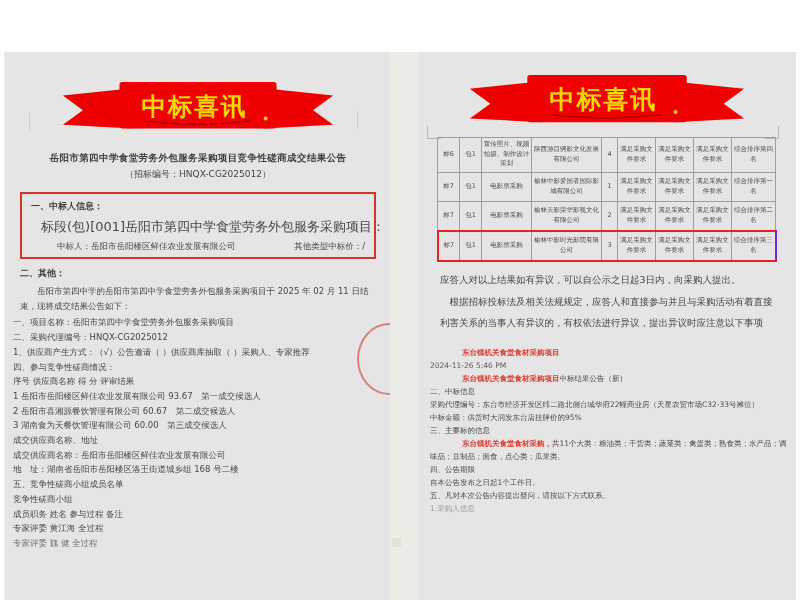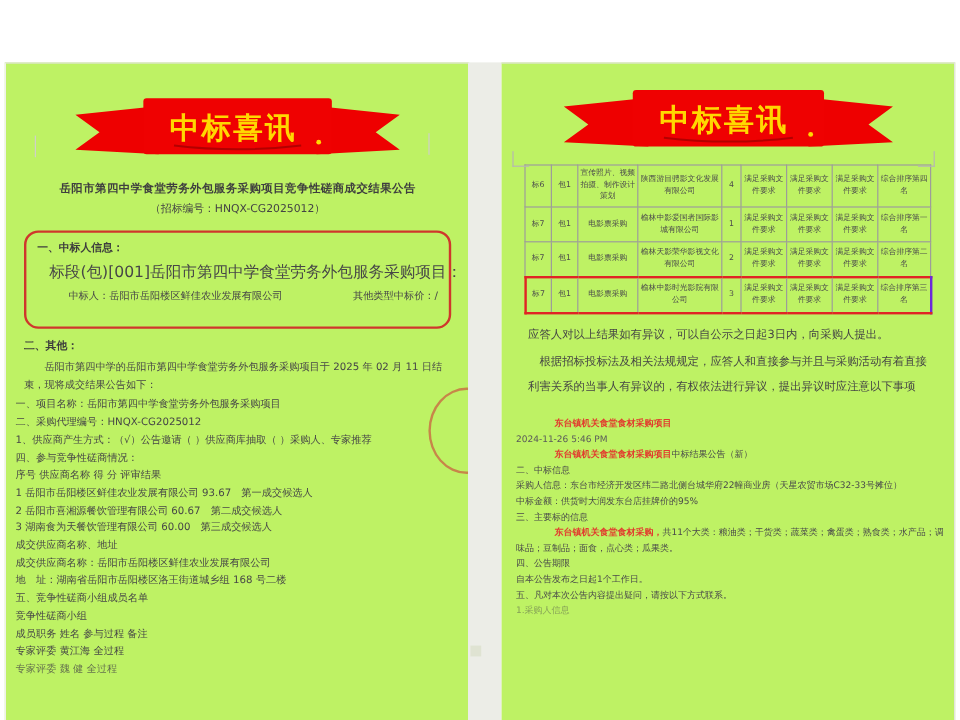--- a/index.html
+++ b/index.html
@@ -1,36 +1,36 @@
 <!DOCTYPE html>
 <html><head>
 <meta charset="utf-8">
 <style>
   html,body { margin:0; padding:0; background:#ffffff; }
   .canvas { position:relative; width:800px; height:600px; background:#ffffff;
             font-family:"DejaVu Sans", sans-serif; overflow:hidden; color:#474747; }
 
-  .page { position:absolute; top:52px; height:548px; background:#bef264; overflow:hidden; }
+  .page { position:absolute; top:52px; height:548px; background:#e5e5e5; overflow:hidden; }
   .page-left  { left:4px;  width:386px; border-top:1px solid #e3e3df; border-left:1px solid #efefeb; }
   .page-right { left:418px; width:377px; border-top:1px solid #e3e3df; border-right:1px solid #e3e3df; }
   .gap { position:absolute; left:390px; top:52px; width:28px; height:548px; background:#ecede7; }
   .gap-square { position:absolute; left:392px; top:538px; width:9px; height:9px; background:#dfe3d2; }
 
   
   .ribbon-wrap { display:block; margin:0 auto; }
   .page-left  .ribbon-wrap { margin-top:28px; width:274px; }
   .page-right .ribbon-wrap { margin-top:21px; width:278px; }
   .ribbon-wrap svg { display:block; width:100%; height:auto; }
 
   
   .doc-title { margin:15px 20px 0; text-align:center; font-weight:bold; font-size:9.5px;
                line-height:13px; color:#3f3f3f; letter-spacing:0.4px; }
   .doc-subtitle { margin-top:4px; text-align:center; font-size:9px; color:#444; }
 
-  .winner-box { margin:11px 15px 0; border:2px solid #cf372c; border-radius:12px; padding:6px 9px 19px; }
+  .winner-box { margin:11px 15px 0; border:2px solid #cf372c; border-radius:0; padding:6px 9px 4px; }
   .winner-box .wb-heading { font-weight:bold; font-size:9px; color:#3d3d3d; }
   .winner-box .wb-lot { margin-top:5px; padding-left:10px; font-size:13px; white-space:nowrap; }
   .winner-box .wb-row { margin-top:5px; padding-left:26px; display:flex;
                         justify-content:space-between; font-size:8.5px; }
 
   .sec2 { margin:8px 0 0 15px; font-weight:bold; font-size:9px; color:#3d3d3d; }
   .intro { margin:4px 15px 0; font-size:8.5px; line-height:14.8px; text-indent:2em; }
   .body-lines { margin:2px 10px 0 8px; }
   .bl { font-size:8.5px; line-height:14.7px; white-space:nowrap; overflow:hidden; }
   .bl.faded { opacity:0.75; }
@@ -205,21 +205,21 @@
     <div class="rp-par">应答人对以上结果如有异议，可以自公示之日起3日内，向采购人提出。</div>
     <div class="rp-par p2">根据招标投标法及相关法规规定，应答人和直接参与并且与采购活动有着直接利害关系的当事人有异议的，有权依法进行异议，提出异议时应注意以下事项</div>
 
     <div class="notice">
       <div class="nl n-red n-bold">东台镇机关食堂食材采购项目</div>
       <div class="nl n-ts">2024-11-26 5:46 PM</div>
       <div class="nl">
         <span class="n-red n-bold">东台镇机关食堂食材采购项目</span><span>中标结果公告（新）</span>
       </div>
       <div class="nl">二、中标信息</div>
-      <div class="nl">采购人信息：东台市经济开发区纬二路北侧台城华府22幢商业房（天星农贸市场C32-33号摊位）</div>
+      <div class="nl">采购代理编号：东台市经济开发区纬二路北侧台城华府22幢商业房（天星农贸市场C32-33号摊位）</div>
       <div class="nl">中标金额：供货时大润发东台店挂牌价的95%</div>
       <div class="nl">三、主要标的信息</div>
       <div class="nl">
         <span class="n-red n-bold">东台镇机关食堂食材采购，</span><span>共11个大类：粮油类；干货类；蔬菜类；禽蛋类；熟食类；水产品；调味品；豆制品；面食，点心类；瓜果类。</span>
       </div>
       <div class="nl">四、公告期限</div>
       <div class="nl">自本公告发布之日起1个工作日。</div>
       <div class="nl">五、凡对本次公告内容提出疑问，请按以下方式联系。</div>
       <div class="nl n-faded">1.采购人信息</div>
     </div>

